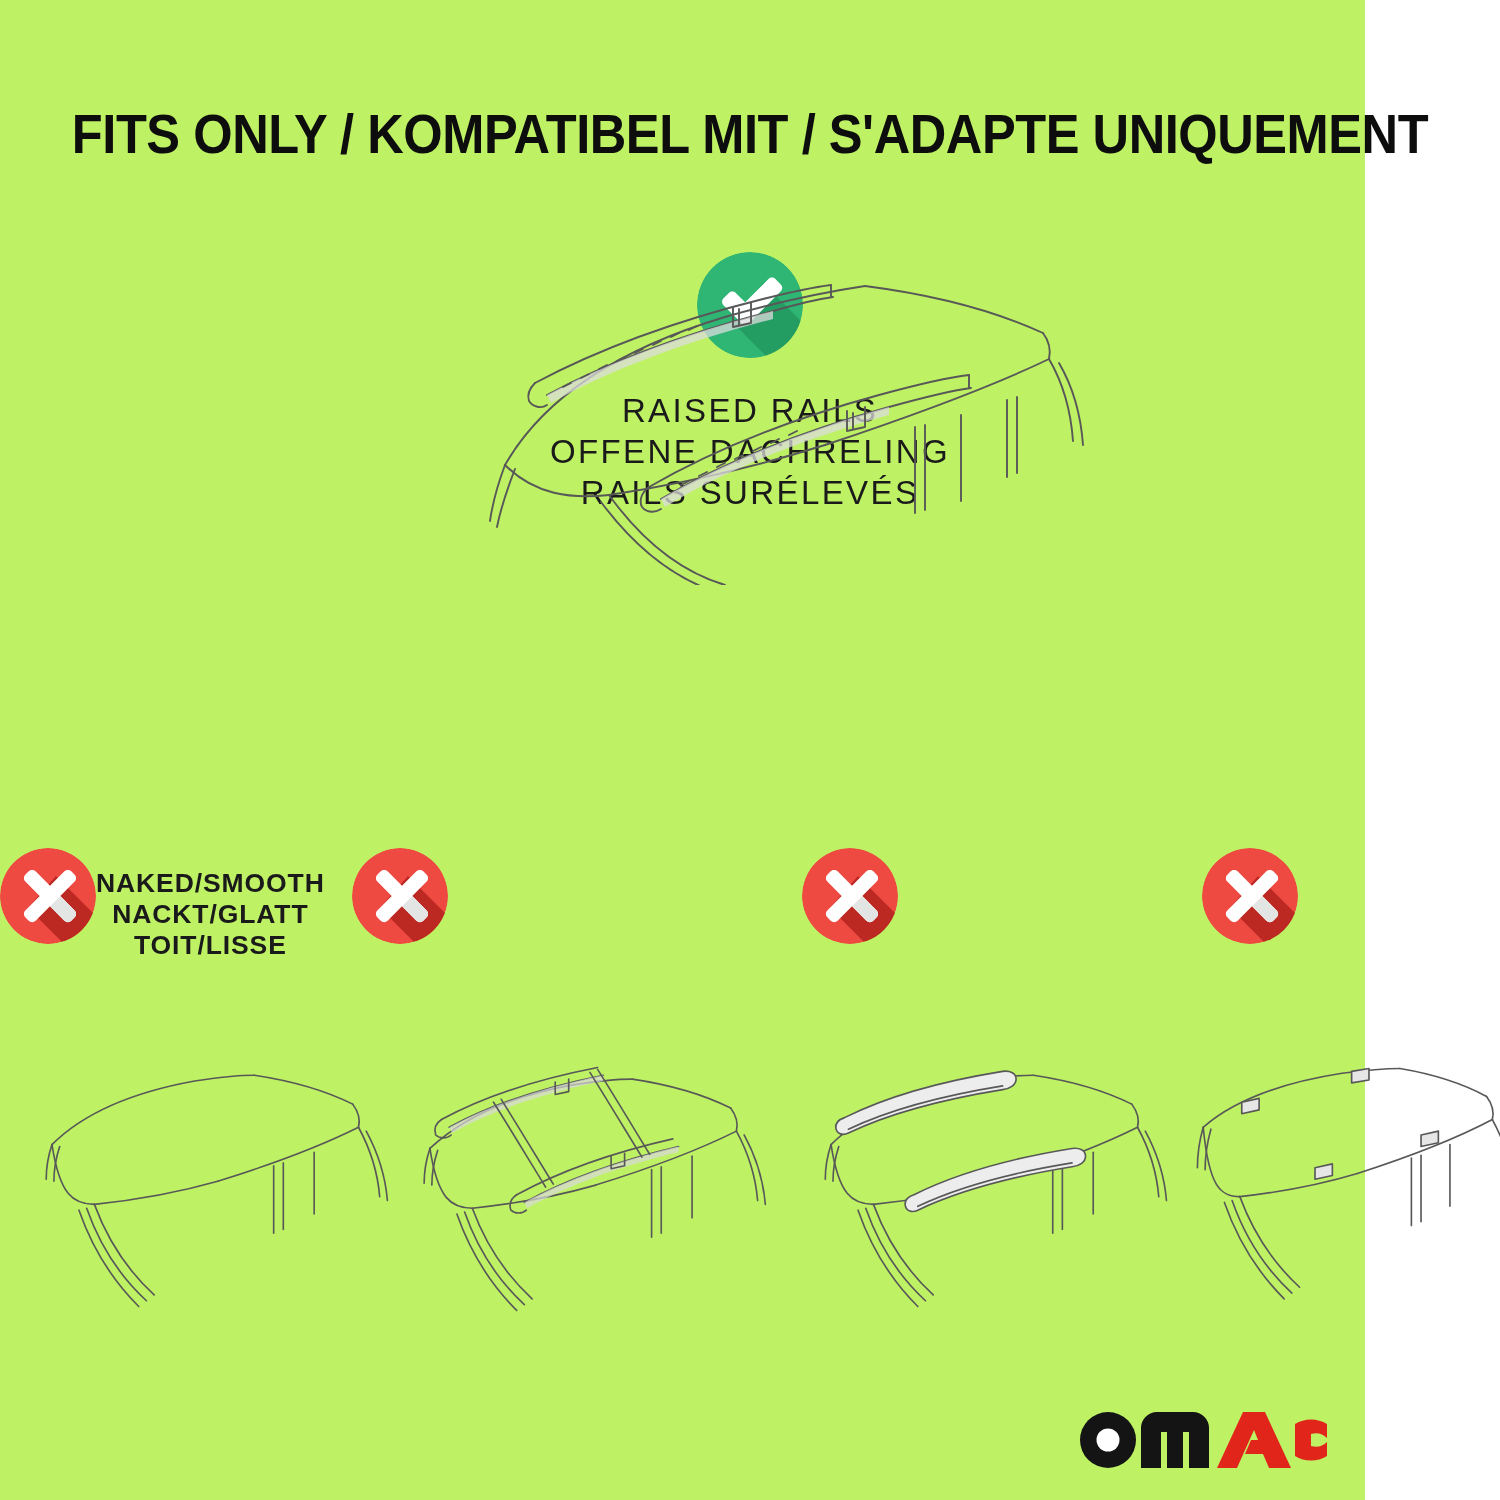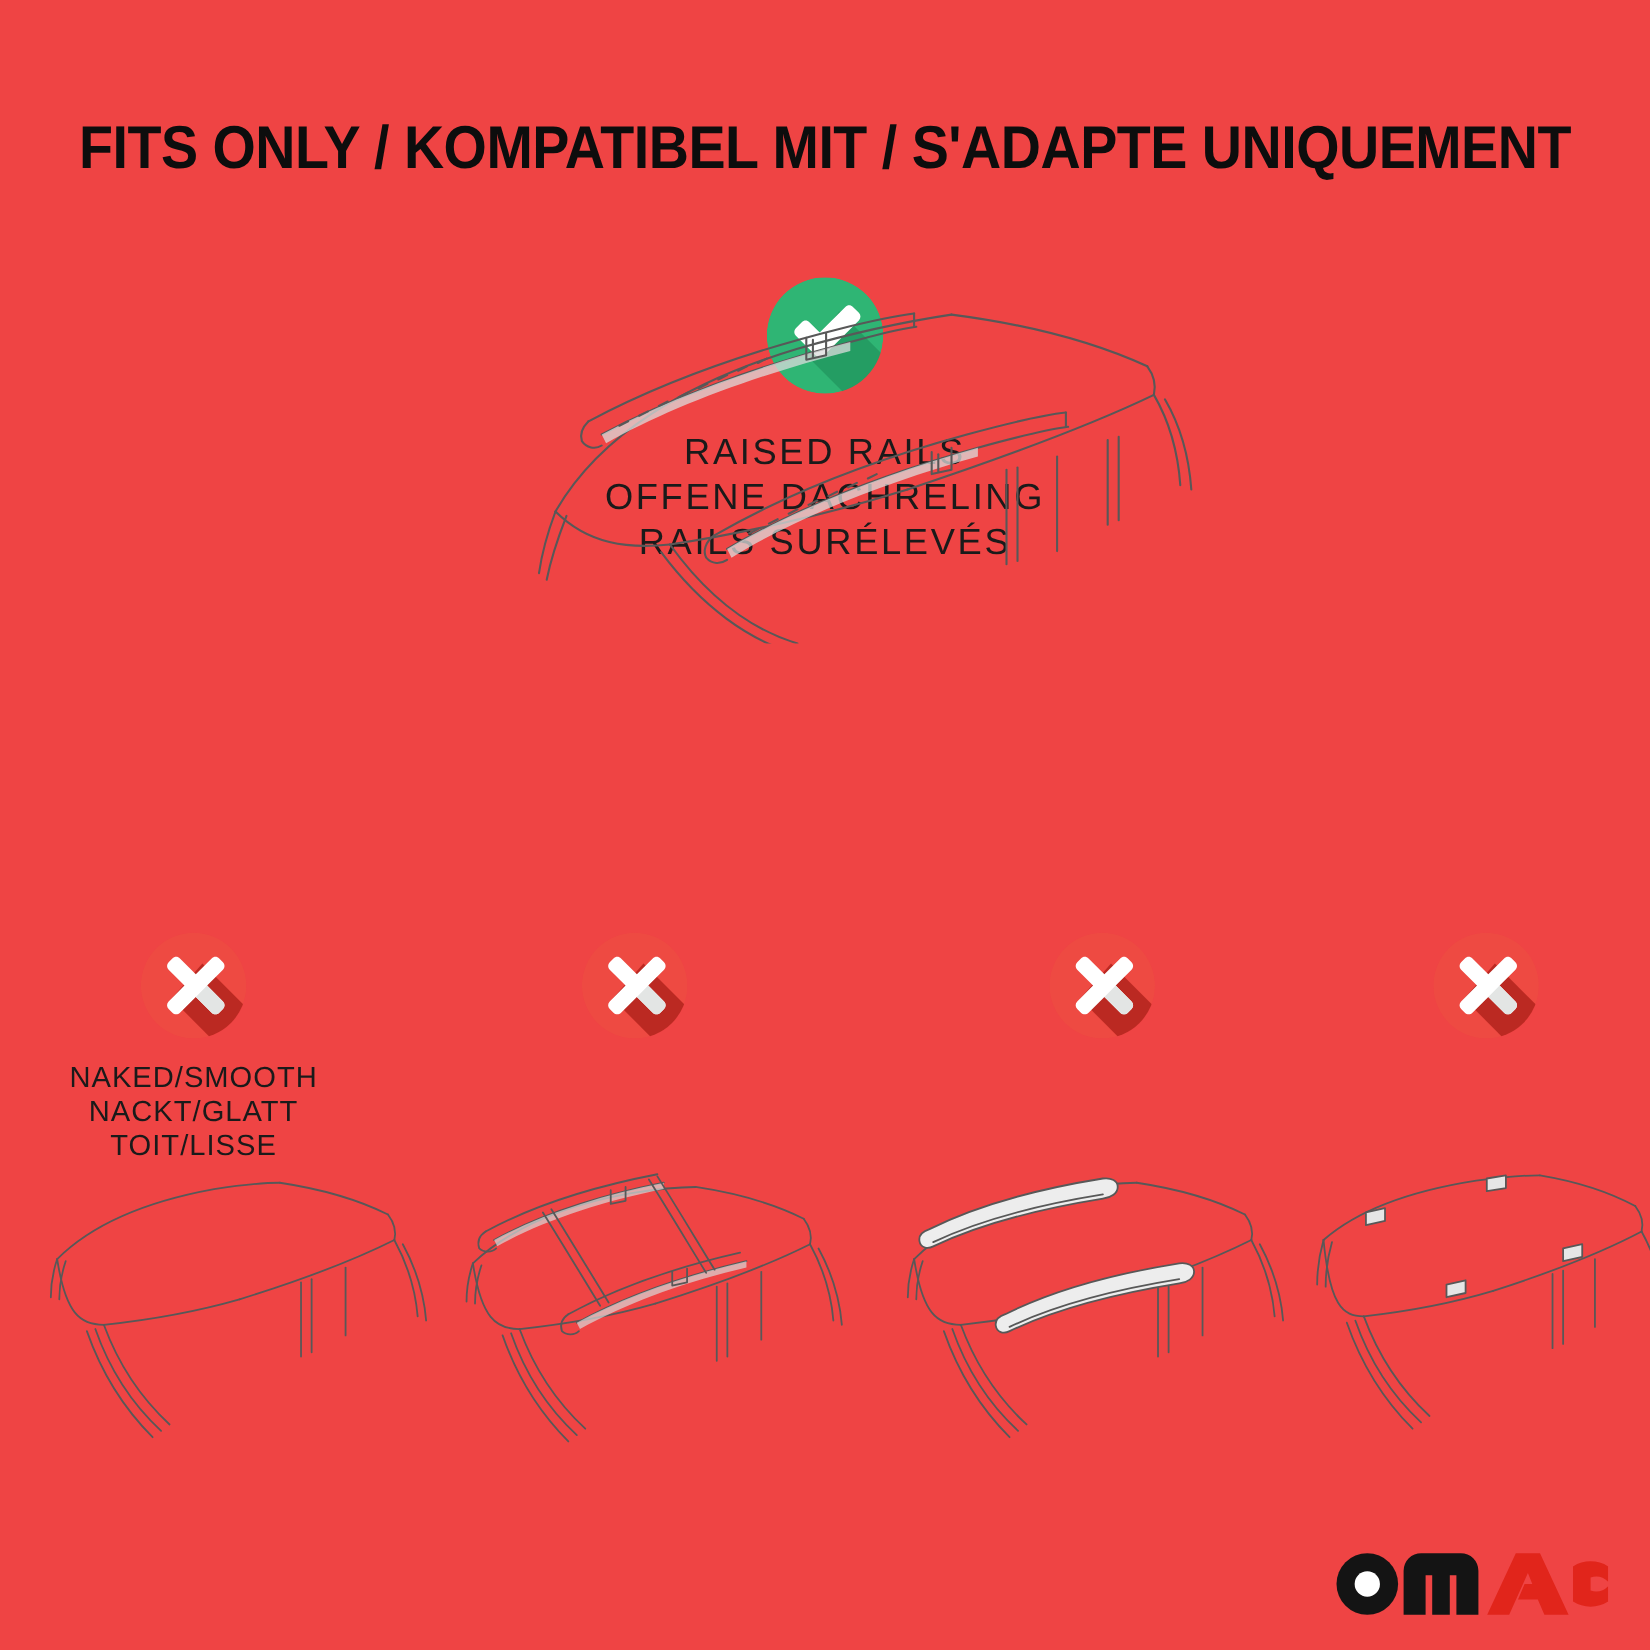--- a/index.html
+++ b/index.html
@@ -5,23 +5,23 @@
   * { box-sizing: border-box; margin: 0; padding: 0; }
   html, body {
     width: 1500px;
     height: 1500px;
     background: #ffffff;
     font-family: "Liberation Sans", sans-serif;
     overflow: hidden;
   }
   .page {
     position: relative;
-    width: 1500px;
+    width: 1365px;
     height: 1500px;
-    background: #ef4444;
+    background: #bef264;
   }
 
   
   .title {
     position: absolute;
     left: 0;
     top: 104px;
     width: 1500px;
     text-align: center;
     font-family: "Liberation Sans Narrow", "Liberation Sans", sans-serif;
@@ -76,22 +76,23 @@
   .deny-row {
     position: absolute;
     left: 0;
     top: 848px;
     width: 1500px;
     display: flex;
     align-items: flex-start;
   }
   .deny-col {
     display: flex;
-    flex-direction: column;
-    align-items: center;
+    flex-direction: row;
+    align-items: flex-start;
+    font-weight: bold;
   }
   .deny-col.c1 { width: 352px; }
   .deny-col.c2 { width: 450px; }
   .deny-col.c3 { width: 400px; }
   .deny-col.c4 { width: 298px; }
 
   .x-icon { width: 96px; height: 96px; }
 
   .deny-caption {
     margin-top: 20px;

